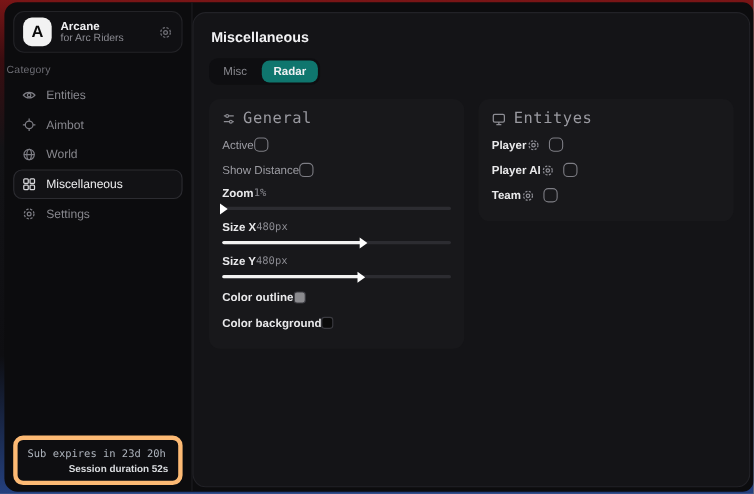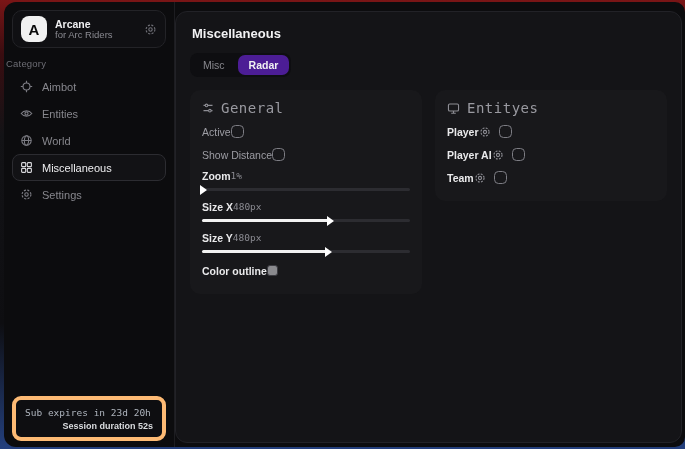--- a/index.html
+++ b/index.html
@@ -53,21 +53,21 @@
     background:#141417; border:1px solid #222227; border-radius:12px;
     padding:12px 14px;
   }
   .page-title { font-size:13px; font-weight:bold; color:#f2f2f4; margin:2px 0 12px 2px; }
   .tabs {
     display:inline-flex; background:#0e0e11; border-radius:8px; padding:2px; gap:2px;
   }
   .tab {
     font-size:10.5px; color:#87878d; padding:4px 11px; border-radius:7px; cursor:pointer;
   }
-  .tab.active { background:#4c1d95; color:#f0f0f2; font-weight:bold; }
+  .tab.active { background:#0f766e; color:#f0f0f2; font-weight:bold; }
   .cards { display:flex; gap:13px; margin-top:13px; align-items:flex-start; }
   .card {
     background:#18181b; border-radius:10px; padding:10px 12px 12px; width:234px;
   }
   .card-header { display:flex; align-items:center; gap:7px; margin-bottom:4px; }
   .card-title { font-family:"DejaVu Sans Mono", monospace; font-size:14px; color:#9a9aa1; letter-spacing:.5px; }
   .card-header .cicon { color:#8d8d94; display:flex; }
   .row { display:flex; align-items:center; justify-content:flex-start; height:23px; }
   .row-label { font-size:10.5px; color:#9d9da4; }
   .row-label.strong { color:#e9e9eb; font-weight:bold; }
@@ -111,37 +111,37 @@
         </svg>
       </div>
     </div>
 
     <div class="category-label">Category</div>
 
     <div class="nav">
       <div class="nav-item">
         <span class="nicon">
           <svg width="13" height="13" viewBox="0 0 16 16" fill="none" stroke="currentColor" stroke-width="1.4">
+            <path d="M1.5 8 C4.5 3.8 11.5 3.8 14.5 8 C11.5 12.2 4.5 12.2 1.5 8 Z"></path>
+              <circle cx="8" cy="8" r="1.9"></circle>
+          </svg>
+        </span>
+        <span>Entities</span>
+      </div>
+      <div class="nav-item">
+        <span class="nicon">
+          <svg width="13" height="13" viewBox="0 0 16 16" fill="none" stroke="currentColor" stroke-width="1.4">
             <circle cx="8" cy="8" r="4.3"></circle>
               <line x1="8" y1="1" x2="8" y2="3.6"></line>
               <line x1="8" y1="12.4" x2="8" y2="15"></line>
             <line x1="1" y1="8" x2="3.6" y2="8"></line>
               <line x1="12.4" y1="8" x2="15" y2="8"></line>
           </svg>
         </span>
         <span>Aimbot</span>
-      </div>
-      <div class="nav-item">
-        <span class="nicon">
-          <svg width="13" height="13" viewBox="0 0 16 16" fill="none" stroke="currentColor" stroke-width="1.4">
-            <path d="M1.5 8 C4.5 3.8 11.5 3.8 14.5 8 C11.5 12.2 4.5 12.2 1.5 8 Z"></path>
-              <circle cx="8" cy="8" r="1.9"></circle>
-          </svg>
-        </span>
-        <span>Entities</span>
       </div>
       <div class="nav-item">
         <span class="nicon">
           <svg width="13" height="13" viewBox="0 0 16 16" fill="none" stroke="currentColor" stroke-width="1.3">
             <circle cx="8" cy="8" r="5.8"></circle>
               <ellipse cx="8" cy="8" rx="2.6" ry="5.8"></ellipse>
               <line x1="2.2" y1="8" x2="13.8" y2="8"></line>
           </svg>
         </span>
         <span>World</span>
@@ -239,20 +239,24 @@
               <div class="slider-fill" style="width: 60%;"></div>
               <div class="slider-thumb" style="left: 60%;"></div>
             </div>
           </div>
 
           <div class="row">
             <span class="row-label strong">Color outline</span>
             <div class="swatch" style="background: rgb(138, 138, 142);"></div>
           </div>
 
+          <div class="row">
+            <span class="row-label strong">Color background</span>
+            <div class="swatch" style="background: rgb(10, 10, 10);"></div>
+          </div>
         </div>
 
         <div class="card">
           <div class="card-header">
             <span class="cicon">
               <svg width="13" height="13" viewBox="0 0 16 16" fill="none" stroke="currentColor" stroke-width="1.4">
                 <rect x="1.8" y="2.5" width="12.4" height="8.6" rx="1.6"></rect>
                 <line x1="8" y1="11.1" x2="8" y2="13.6"></line>
                   <line x1="5.2" y1="13.8" x2="10.8" y2="13.8"></line>
               </svg>

